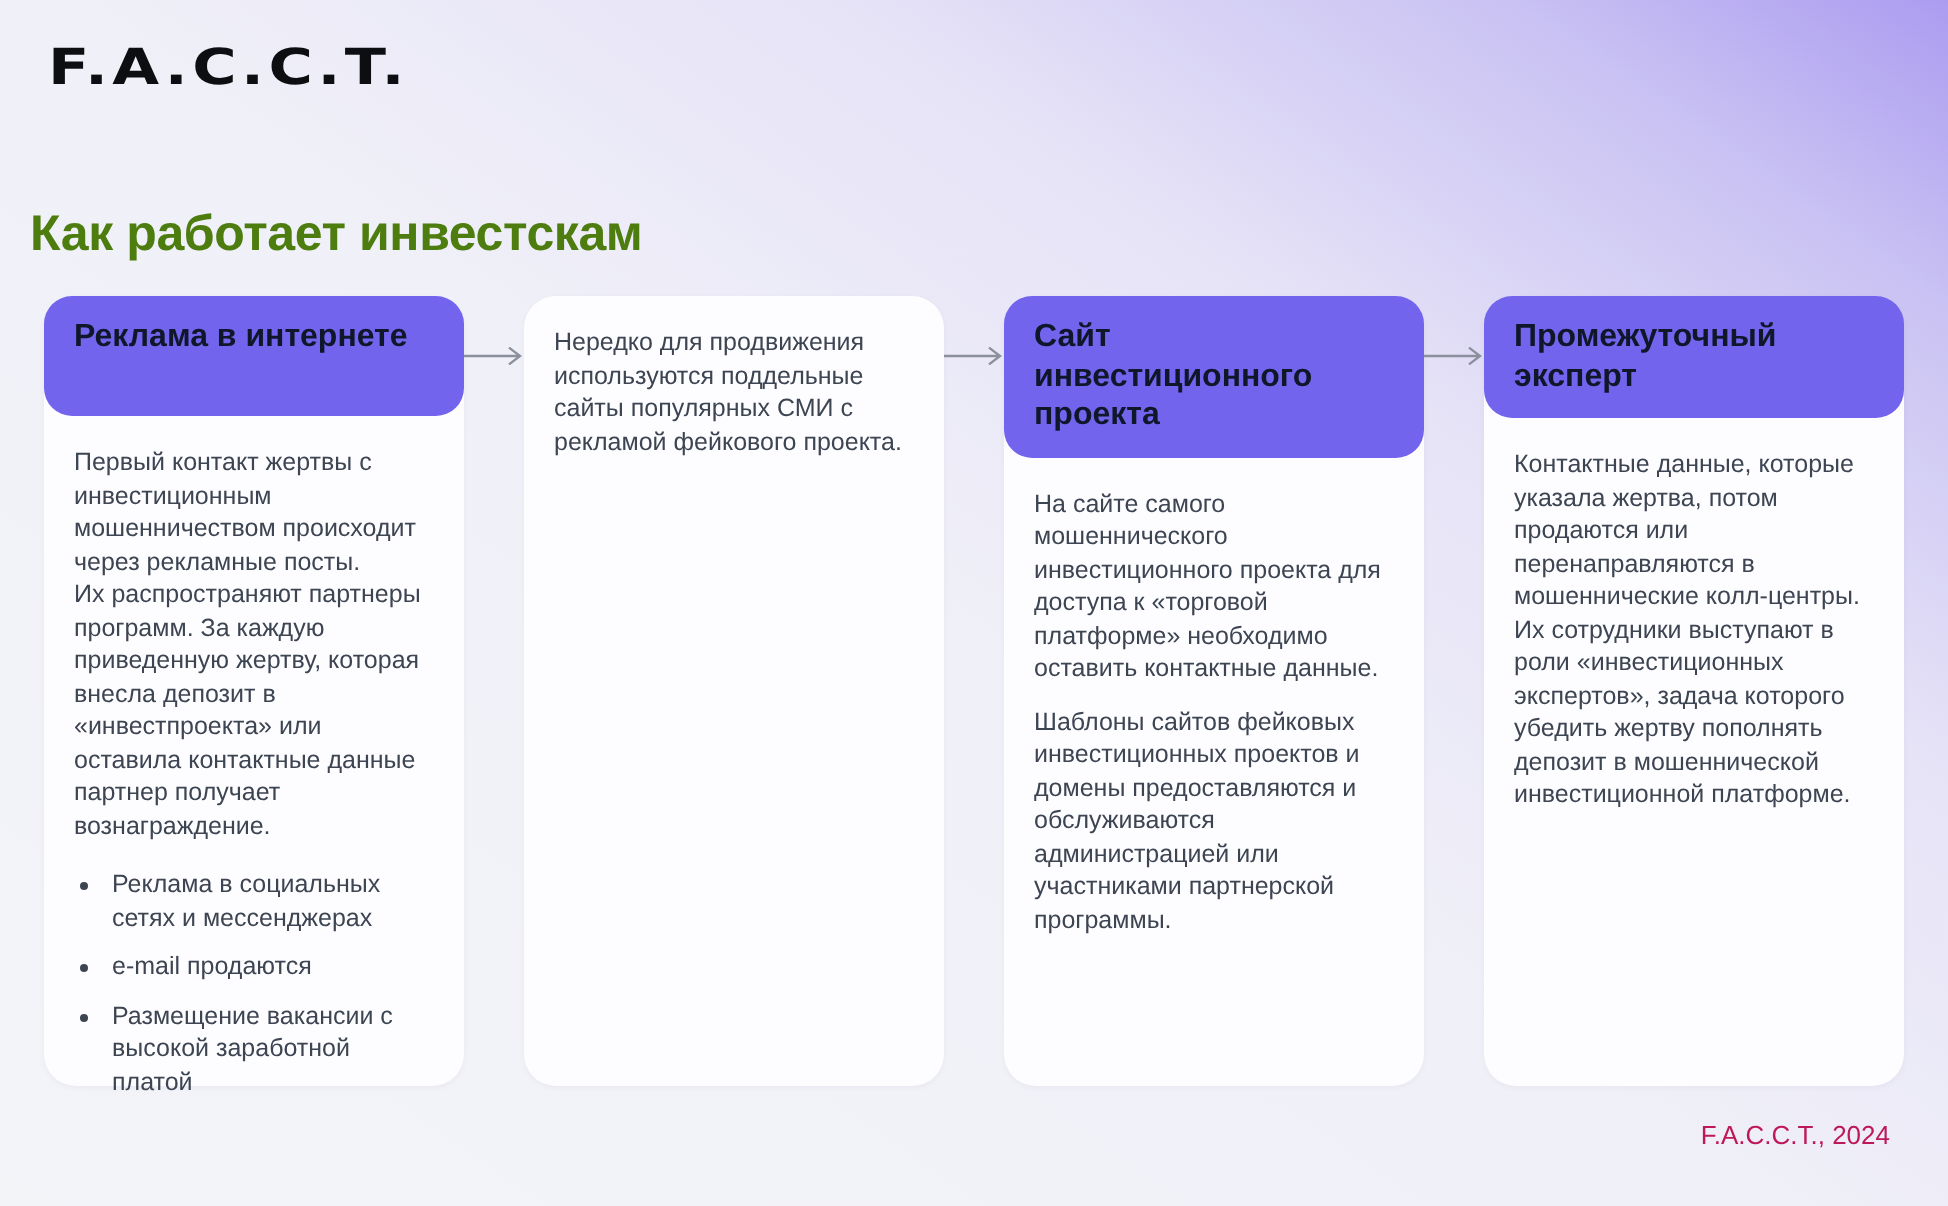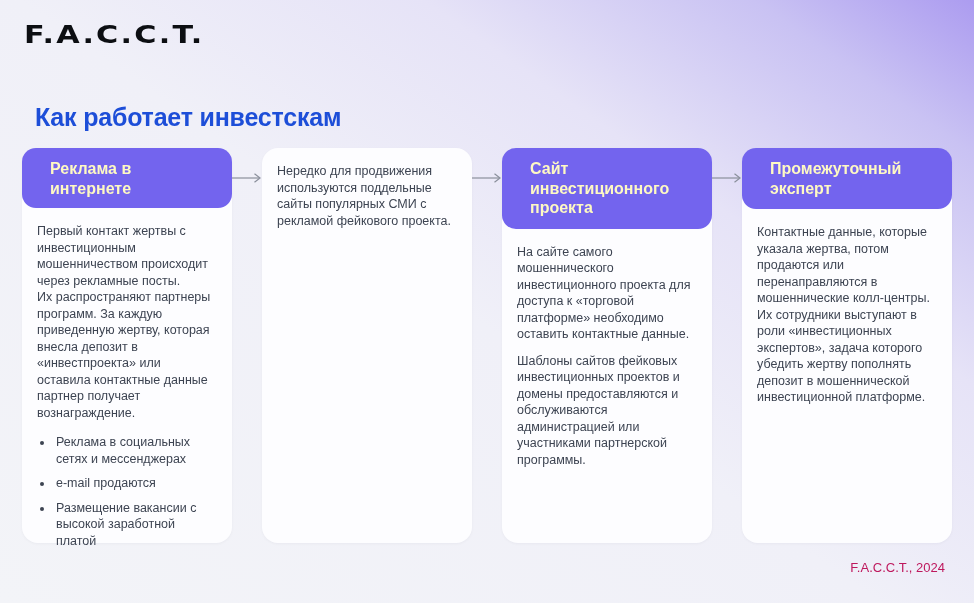--- a/index.html
+++ b/index.html
@@ -12,42 +12,42 @@
   }
   .logo {
     position: absolute; left: 24px; top: 20px;
     font-family: "DejaVu Sans", sans-serif;
     font-weight: 900; font-size: 27px; letter-spacing: 2px;
     color: #0c0e12;
     transform: scale(1.12, 0.92); transform-origin: left top;
     white-space: nowrap;
   }
   .page-title {
-    position: absolute; left: 35px; top: 86px;
-    font-size: 25px; font-weight: 700; color: #1d4ed8;
+    position: absolute; left: 15px; top: 86px;
+    font-size: 25px; font-weight: 700; color: #4d7c0f;
     letter-spacing: -0.2px;
   }
   .cards-row {
     position: absolute; left: 22px; top: 148px;
     width: 930px; height: 395px;
     display: flex; gap: 30px;
   }
   .card {
     flex: 1 1 0;
     background: #fdfdff;
     border-radius: 16px;
     box-shadow: 0 1px 3px rgba(30,30,60,0.04);
     display: flex; flex-direction: column;
   }
   .card-header {
     background: #7364ee;
     border-radius: 14px;
     min-height: 60px; box-sizing: border-box;
-    padding: 11px 28px;
-    color: #fef9c3; font-size: 16px; font-weight: 700; line-height: 1.22;
+    padding: 11px 15px;
+    color: #0f172a; font-size: 16px; font-weight: 700; line-height: 1.22;
   }
   .card-body {
     padding: 15px 15px 0 15px;
     font-size: 12.5px; line-height: 16.5px; color: #3d4452;
   }
   .card-body p { margin: 0 0 10px 0; white-space: pre-line; }
   .card-body ul { margin: 13px 0 0 0; padding-left: 17px; }
   .card-body li { margin-bottom: 8px; padding-left: 2px; }
   .arrow {
     position: absolute; top: 24px; width: 30px; height: 12px;

